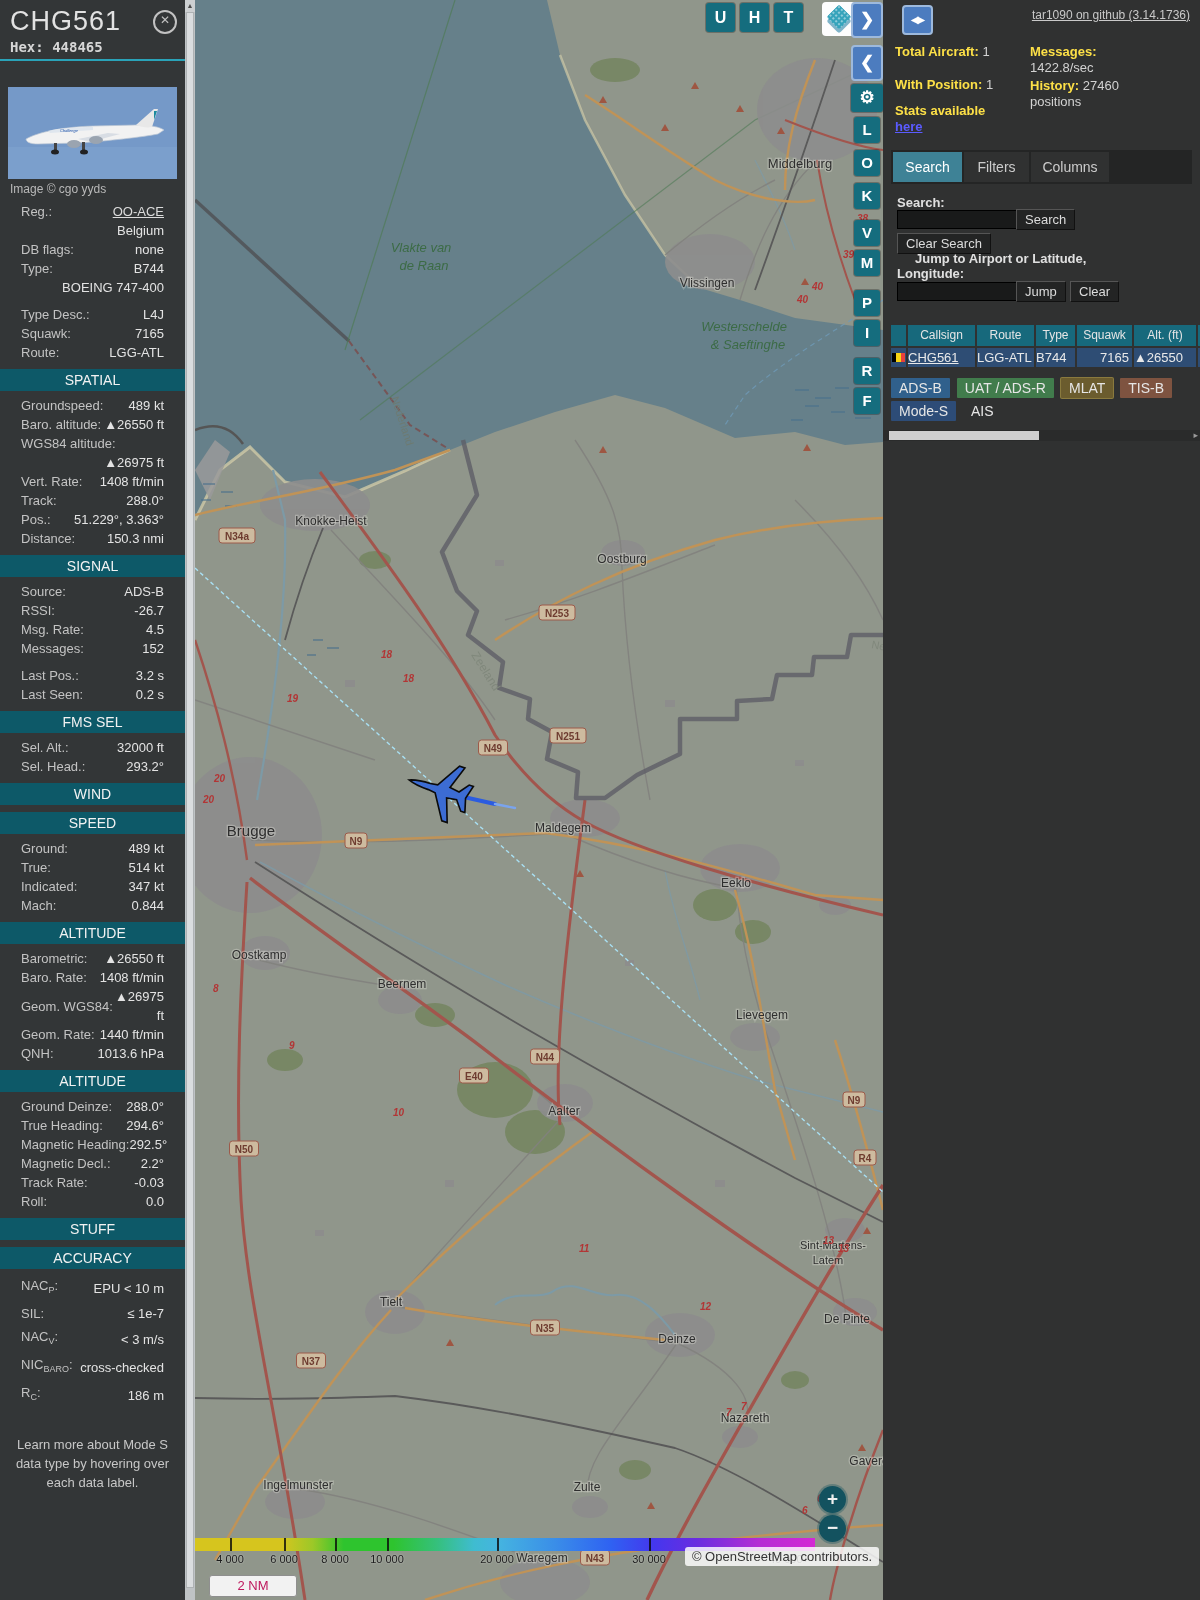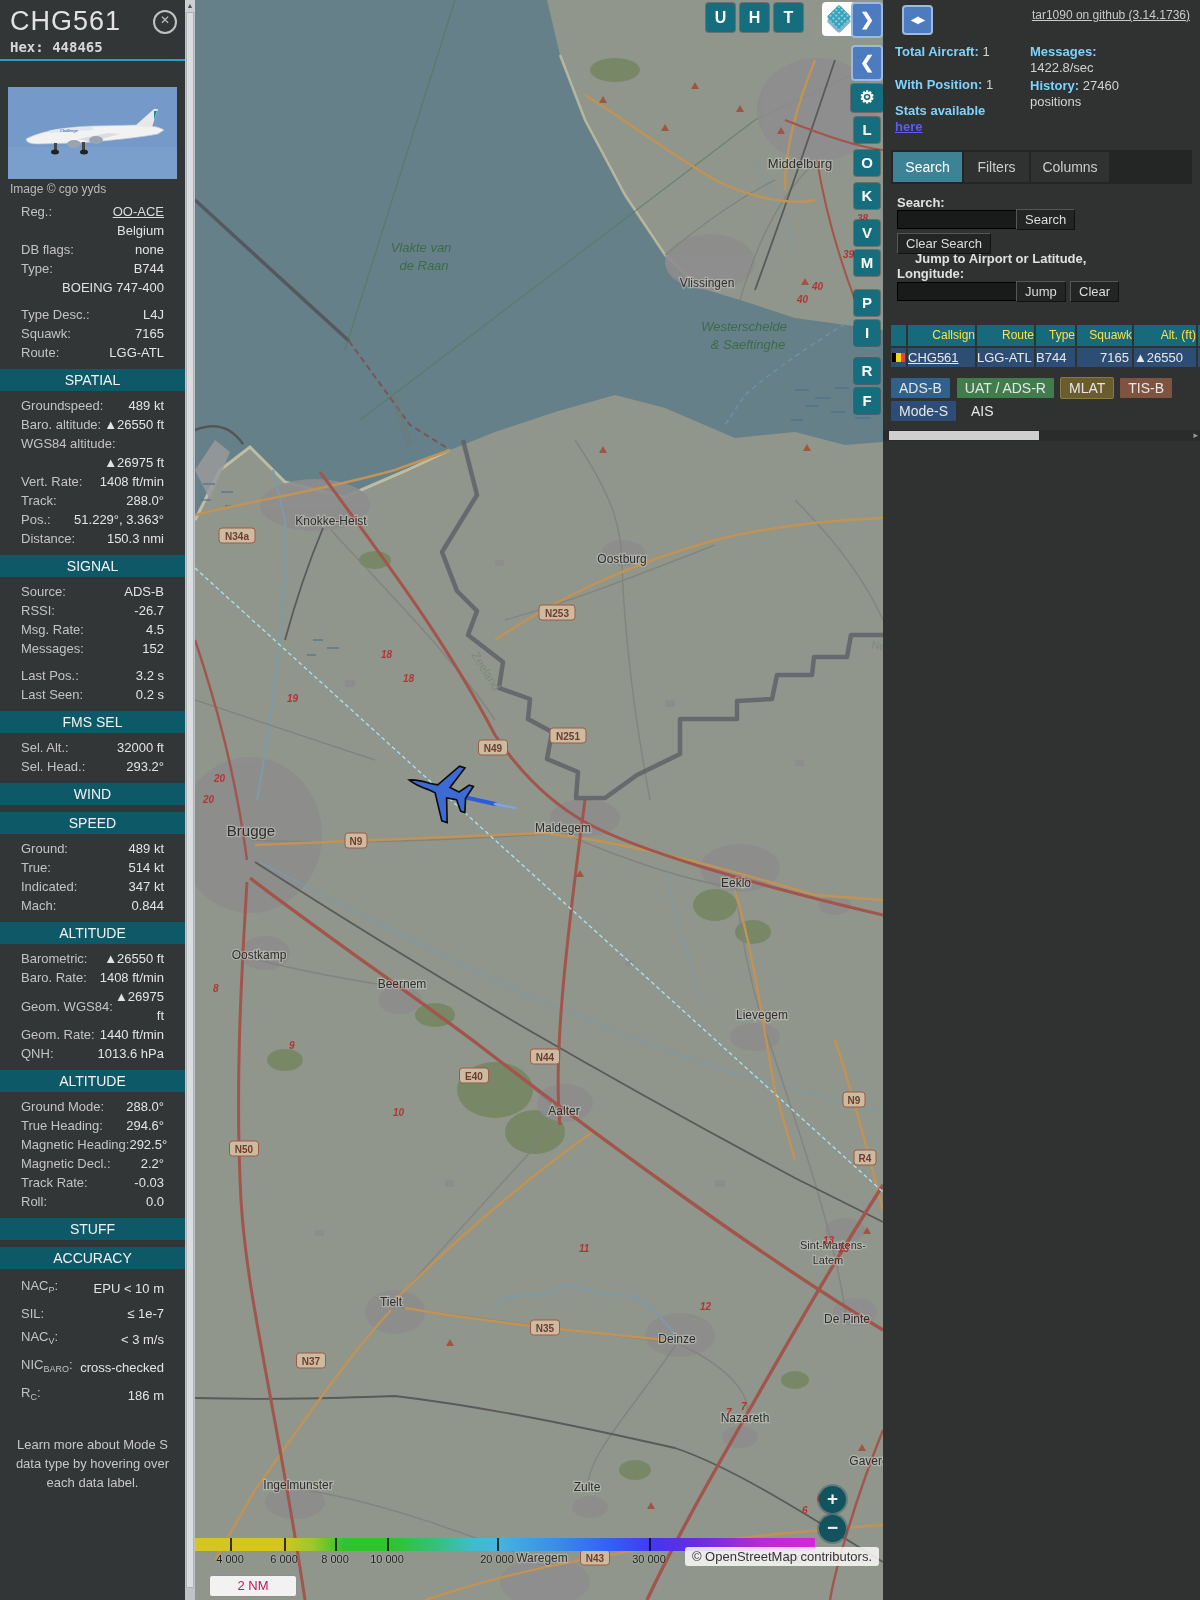--- a/index.html
+++ b/index.html
@@ -47,34 +47,34 @@
     font-size:13px;color:#be185d;text-align:center;line-height:20px;}
   #attribution{position:absolute;right:4px;top:1547px;background:rgba(255,255,255,0.82);color:#333;font-size:13px;padding:2px 7px;border-radius:3px;}
   .zoombtn{position:absolute;left:624px;width:27px;height:27px;border-radius:50%;background:#13525f;color:#f0f0f0;font-size:19px;font-weight:bold;
     text-align:center;line-height:25px;cursor:pointer;box-shadow:0 0 0 2px rgba(19,82,95,0.35);}
 
   
   #right-panel{position:absolute;left:883px;top:0;width:317px;height:1600px;background:#303131;color:#d2d2d2;font-size:13px;}
   .dots{background-image:radial-gradient(rgba(255,255,255,0.06) 1px,transparent 1px);background-size:3px 3px;}
   #rp-link{position:absolute;right:10px;top:8px;font-size:12px;color:#c9c9c9;text-decoration:underline;cursor:pointer;}
   #rp-toggle{left:19px;top:5px;width:31px;height:30px;font-size:10px;line-height:26px;letter-spacing:-1px;}
-  .statlbl{font-weight:bold;color:#7dd3fc;}
+  .statlbl{font-weight:bold;color:#fde047;}
   #rp-stats{position:absolute;left:12px;top:44px;width:295px;line-height:16px;}
   #stat-col2{position:absolute;left:135px;top:0;width:160px;}
   #stats-here{color:#5b5bff;font-weight:bold;text-decoration:underline;cursor:pointer;}
   #tabbar{position:absolute;left:8px;top:150px;width:301px;height:34px;background:#242525;display:flex;align-items:center;padding-left:2px;box-sizing:border-box;}
   .tab{height:30px;line-height:30px;text-align:center;font-size:14px;color:#cccccc;background:#303131;margin-right:2px;cursor:pointer;}
   .tab.active{background:#3e8296;color:#ffffff;}
   .rp-label{position:absolute;font-weight:bold;color:#e0e0e0;}
   .rp-input{position:absolute;width:112px;height:17px;background:#191a1a;border:1px solid #000;color:#ddd;font-size:12px;padding:0 3px;}
   .rp-btn{position:absolute;background:#232424;border:1px solid #555;border-bottom-color:#111;border-right-color:#111;color:#dcdcdc;
     font-size:13px;text-align:center;cursor:pointer;padding:2px 8px;}
   #ac-table{position:absolute;left:8px;top:325px;width:309px;overflow:hidden;}
   .thead{display:flex;}
-  .th{background:#17697c;color:#fde047;font-size:12px;text-align:right;line-height:21px;margin-right:2px;flex:none;cursor:pointer;}
+  .th{background:#17697c;color:#e5e5e5;font-size:12px;text-align:center;line-height:21px;margin-right:2px;flex:none;cursor:pointer;}
   .trow{display:flex;margin-top:2px;}
   .td{background:#2e4d74;color:#e9e9e9;font-size:13px;line-height:19px;margin-right:2px;flex:none;white-space:nowrap;overflow:hidden;}
   .flag{display:inline-block;width:13px;height:9px;margin:5px 0 0 1px;}
   .flag span{display:inline-block;width:4.33px;height:9px;float:left;}
   #legend1,#legend2{position:absolute;left:8px;display:flex;gap:7px;}
   .lg{font-size:14px;color:#e6e6e6;padding:2px 8px;border-radius:1px;}
   #hscroll{position:absolute;left:0px;top:430px;width:317px;height:11px;background:#2a2b2b;}
   #hscroll .thumb{position:absolute;left:6px;top:1px;width:150px;height:9px;background:#cfcfcf;}
   #hscroll .harrow{position:absolute;right:2px;top:0;color:#9a9a9a;font-size:9px;line-height:11px;}
 </style>
@@ -261,21 +261,21 @@
             <span class="val">1440 ft/min</span>
           </div>
           <div class="row">
             <span class="lbl">QNH:</span>
             <span class="val">1013.6 hPa</span>
           </div>
         </div>
         <div class="sec-h">ALTITUDE</div>
         <div>
           <div class="row">
-            <span class="lbl">Ground Mode:</span>
+            <span class="lbl">Ground Deinze:</span>
             <span class="val">288.0°</span>
           </div>
           <div class="row">
             <span class="lbl">True Heading:</span>
             <span class="val">294.6°</span>
           </div>
           <div class="row">
             <span class="lbl">Magnetic Heading:</span>
             <span class="val">292.5°</span>
           </div>

